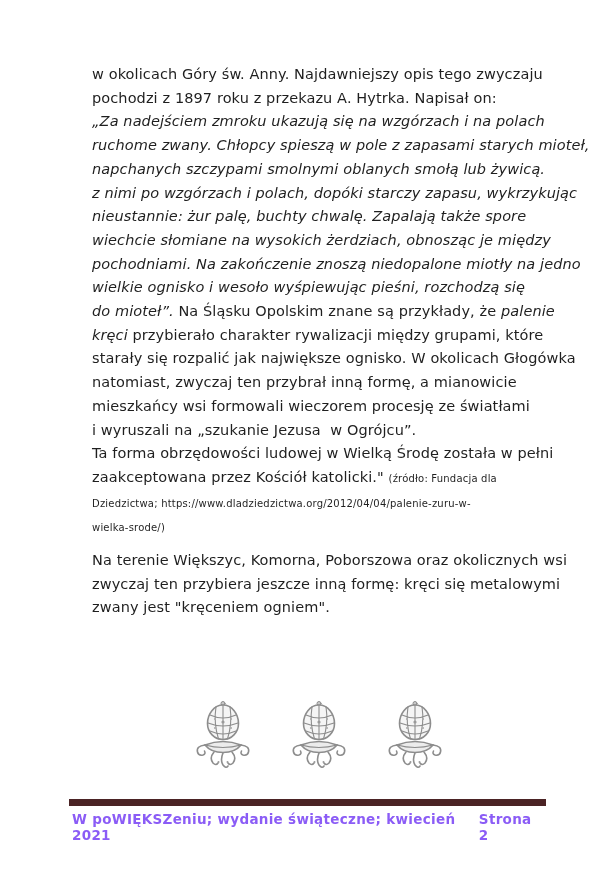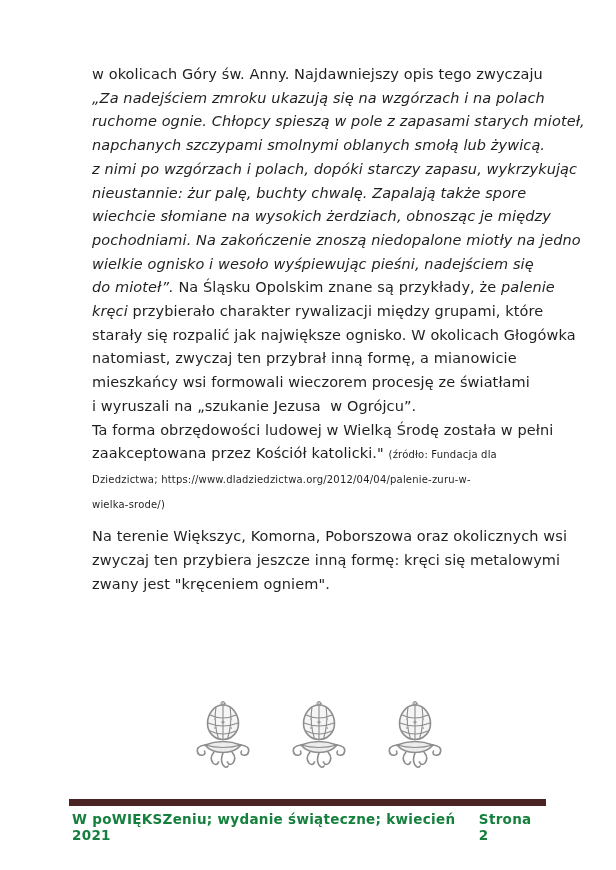--- a/index.html
+++ b/index.html
@@ -67,28 +67,29 @@
       <path d="M30 53 Q27 60 30 65 Q33 69 35 66"></path>
       <circle cx="25.5" cy="62" r="1" fill="#9a9a9a" stroke="none"></circle>
       <circle cx="34.5" cy="62" r="1" fill="#9a9a9a" stroke="none"></circle>
     </g>
   </defs>
 </svg>
 
 <div class="article" style="color: rgb(31, 31, 31);">
     <div class="para">
       <div class="line"><span class="seg-n">w okolicach Góry św. Anny. Najdawniejszy opis tego zwyczaju</span></div>
+      <div class="line"><span class="seg-n">pochodzi z 1897 roku z przekazu A. Hytrka. Napisał on:</span></div>
       <div class="line"><span class="seg-i">„Za nadejściem zmroku ukazują się na wzgórzach i na polach</span></div>
-      <div class="line"><span class="seg-i">ruchome ognie. Chłopcy spieszą w pole z zapasami starych mioteł,</span></div>
+      <div class="line"><span class="seg-i">ruchome zwany. Chłopcy spieszą w pole z zapasami starych mioteł,</span></div>
       <div class="line"><span class="seg-i">napchanych szczypami smolnymi oblanych smołą lub żywicą.</span></div>
       <div class="line"><span class="seg-i">z nimi po wzgórzach i polach, dopóki starczy zapasu, wykrzykując</span></div>
       <div class="line"><span class="seg-i">nieustannie: żur palę, buchty chwalę. Zapalają także spore</span></div>
       <div class="line"><span class="seg-i">wiechcie słomiane na wysokich żerdziach, obnosząc je między</span></div>
       <div class="line"><span class="seg-i">pochodniami. Na zakończenie znoszą niedopalone miotły na jedno</span></div>
-      <div class="line"><span class="seg-i">wielkie ognisko i wesoło wyśpiewując pieśni, nadejściem się</span></div>
+      <div class="line"><span class="seg-i">wielkie ognisko i wesoło wyśpiewując pieśni, rozchodzą się</span></div>
       <div class="line"><span class="seg-i">do mioteł”.</span><span class="seg-n"> Na Śląsku Opolskim znane są przykłady, że </span><span class="seg-i">palenie</span></div>
       <div class="line"><span class="seg-i">kręci</span><span class="seg-n"> przybierało charakter rywalizacji między grupami, które</span></div>
       <div class="line"><span class="seg-n">starały się rozpalić jak największe ognisko. W okolicach Głogówka</span></div>
       <div class="line"><span class="seg-n">natomiast, zwyczaj ten przybrał inną formę, a mianowicie</span></div>
       <div class="line"><span class="seg-n">mieszkańcy wsi formowali wieczorem procesję ze światłami</span></div>
       <div class="line"><span class="seg-n">i wyruszali na „szukanie Jezusa  w Ogrójcu”.</span></div>
       <div class="line"><span class="seg-n">Ta forma obrzędowości ludowej w Wielką Środę została w pełni</span></div>
       <div class="line"><span class="seg-n">zaakceptowana przez Kościół katolicki." </span><span class="seg-sm">(źródło: Fundacja dla</span></div>
       <div class="line"><span class="seg-sm">Dziedzictwa; https://www.dladziedzictwa.org/2012/04/04/palenie-zuru-w-</span></div>
       <div class="line"><span class="seg-sm">wielka-srode/)</span></div>
@@ -106,16 +107,16 @@
     </svg>
     <svg width="60" height="72" viewBox="0 0 60 72">
       <use href="#egg-ornament"></use>
     </svg>
     <svg width="60" height="72" viewBox="0 0 60 72">
       <use href="#egg-ornament"></use>
     </svg>
   </div>
 
 <div class="footer-rule" style="background: rgb(75, 35, 37);"></div>
-<div class="footer-row" style="color: #15803d;">
+<div class="footer-row" style="color: #8b5cf6;">
   <span>W poWIĘKSZeniu; wydanie świąteczne; kwiecień 2021</span>
   <span>Strona 2</span>
 </div>
 
 </body></html>

